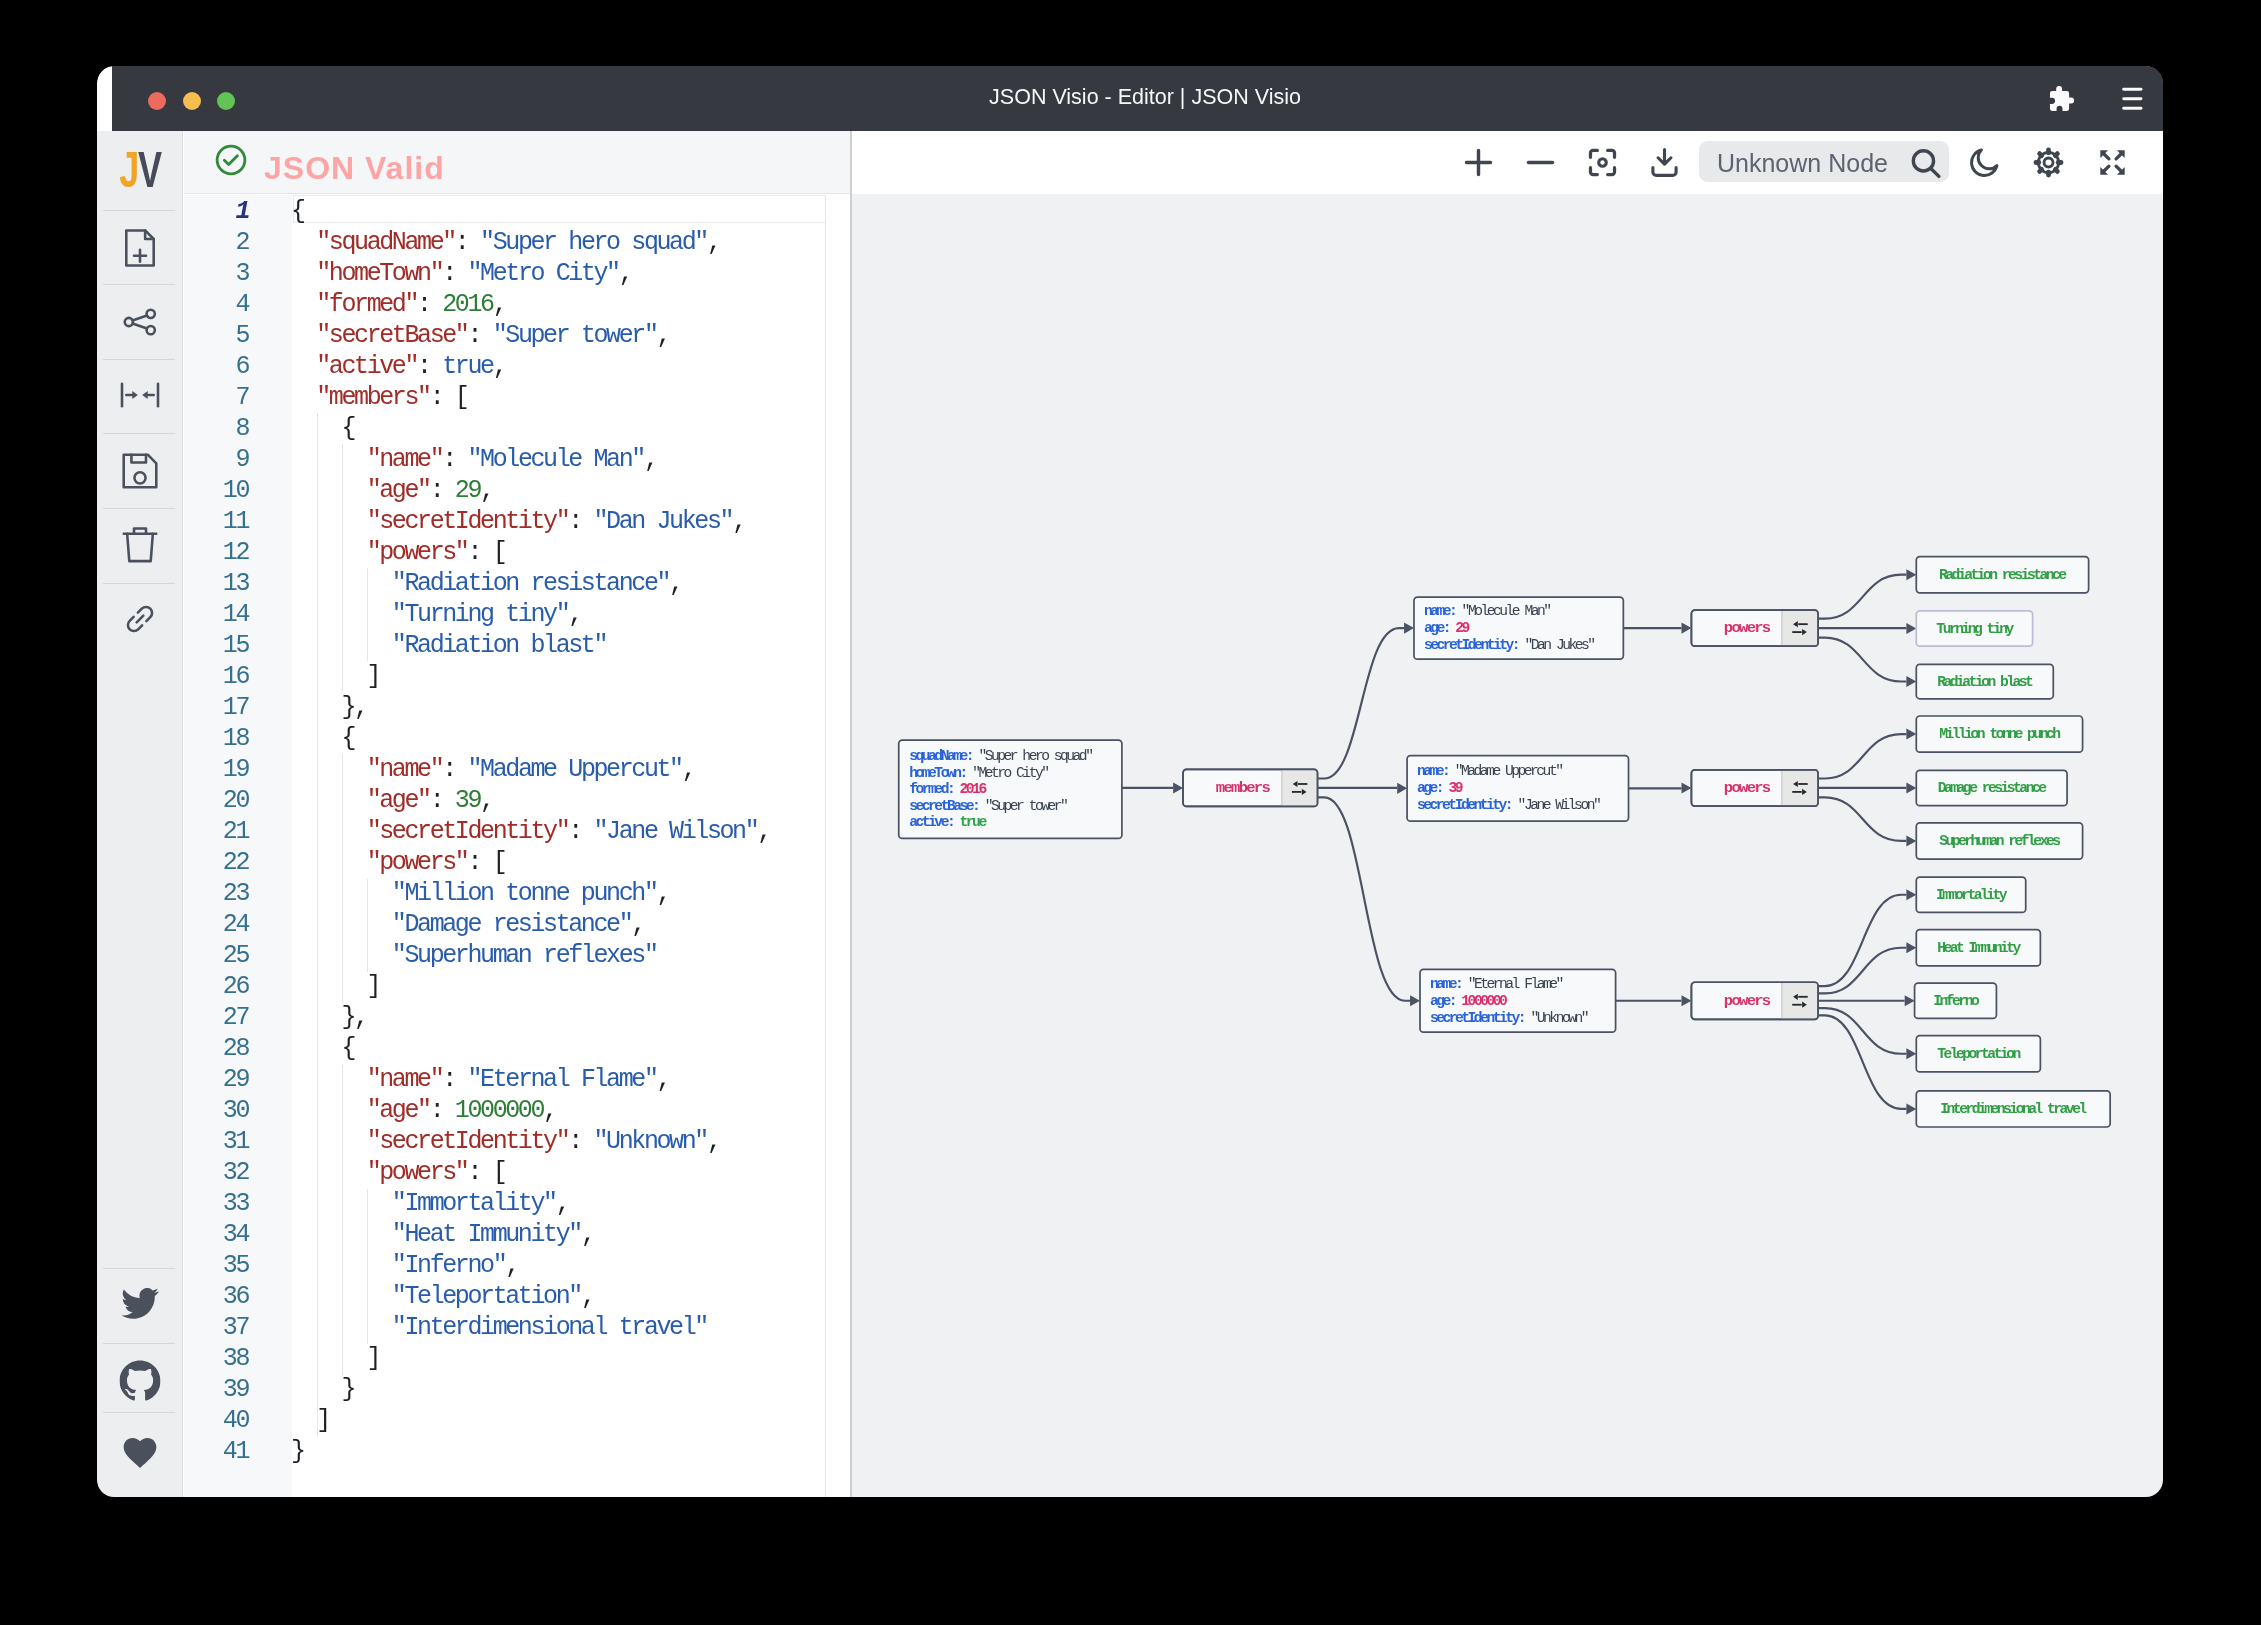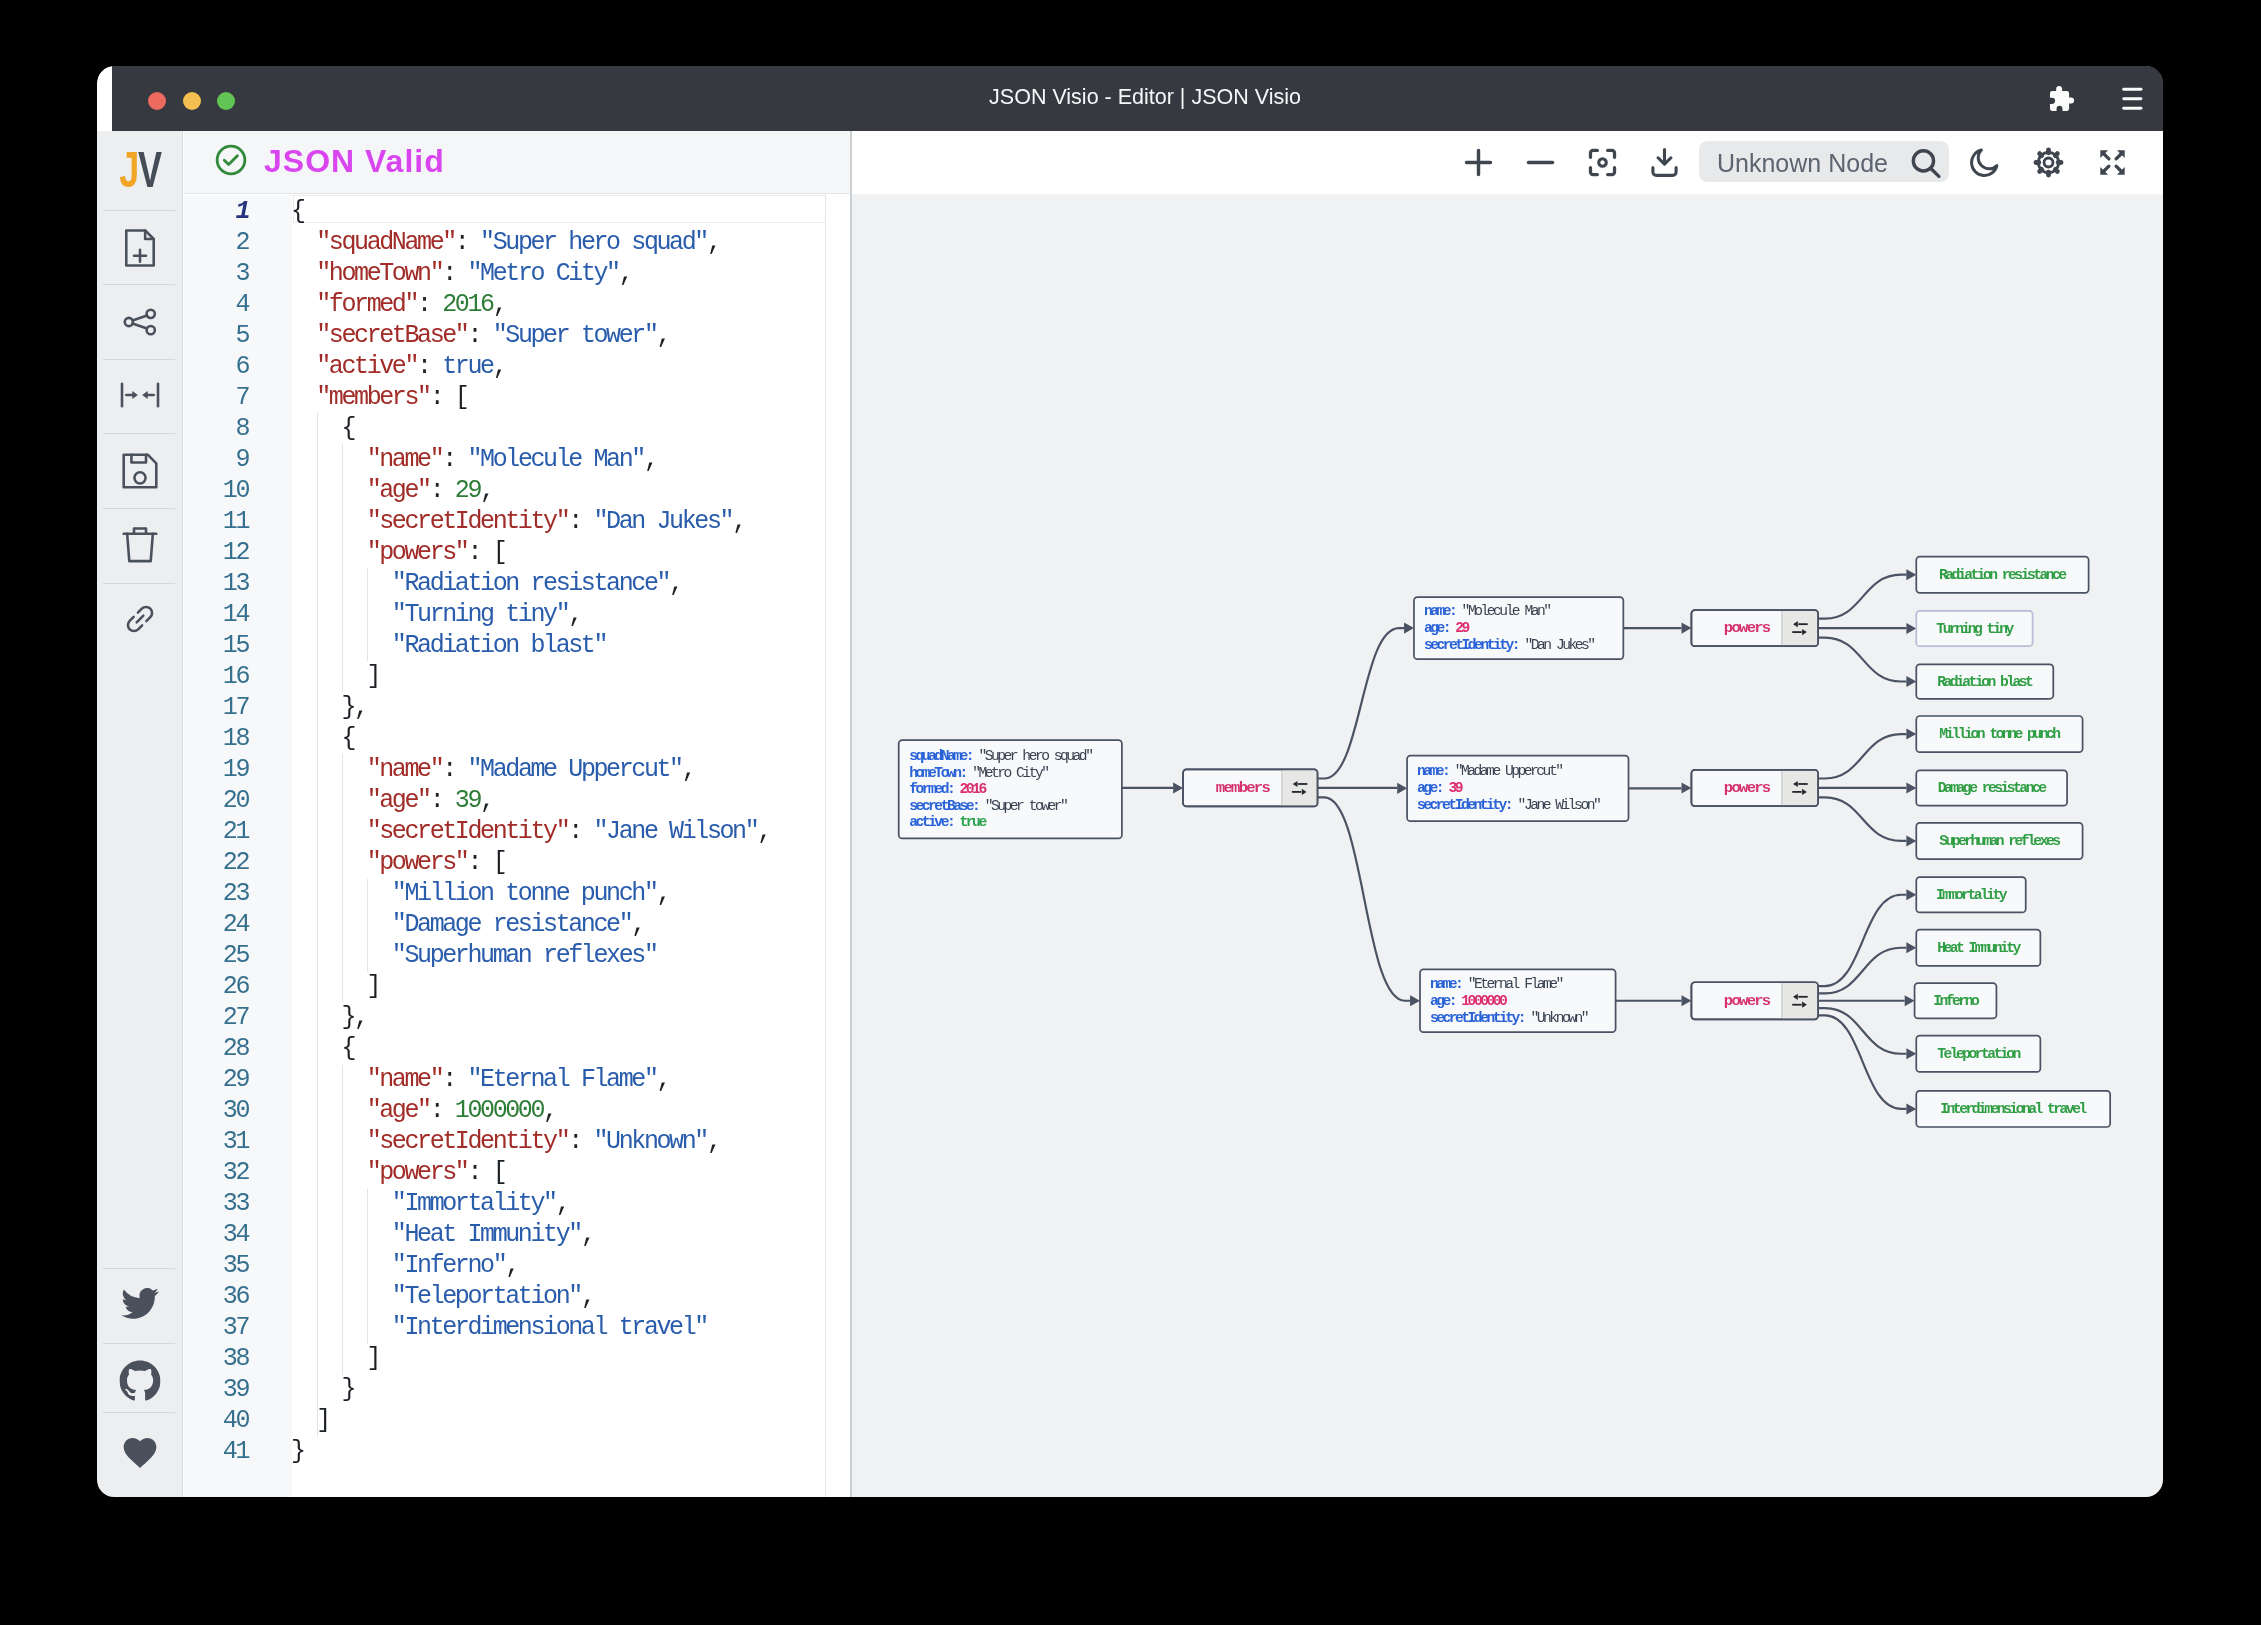--- a/index.html
+++ b/index.html
@@ -107,21 +107,21 @@
     </svg>
 <svg class="sic" style="top:1433px" width="40" height="36" viewBox="0 0 24 22" fill="#4a515d">
       <path d="M12 21.35l-1.45-1.32C5.4 15.36 2 12.28 2 8.5 2 5.42 4.42 3 7.5 3c1.74 0 3.41.81 4.5 2.09C13.09 3.81 14.76 3 16.5 3 19.58 3 22 5.42 22 8.5c0 3.78-3.4 6.86-8.55 11.54L12 21.35z"></path>
     </svg>
   </div>
 <div class="abs" id="headbar2" style="left:184px;top:131px;width:666px;height:63px;background:#f5f6f8;border-bottom:1.7px solid #e3e4e6"></div>
 <svg class="abs" style="left:215px;top:144px" width="32" height="32" viewBox="0 0 24 24" fill="none" stroke="#318a3c" stroke-width="2.1" stroke-linecap="round" stroke-linejoin="round">
     <circle cx="12" cy="12" r="10.4"></circle>
     <path d="M 7 12.2 l 3.2 3.2 l 6.6 -6.6"></path>
   </svg>
-<div class="abs" style="left:264px;top:143px;color:#d946ef;font-size:32px;font-weight:700;letter-spacing:1px">JSON Valid</div>
+<div class="abs" style="left:264px;top:150px;color:#fca5a5;font-size:32px;font-weight:700;letter-spacing:1px">JSON Valid</div>
 <div class="abs" id="activeline2" style="left:293px;top:195px;width:533px;height:28.4px;background:#fff;border:1.7px solid #e9eaed"></div>
 <div class="abs" id="gl" style="left:291px;top:195px;width:0;height:1303px;border-left:1.7px solid #dcdee0"></div>
 <div class="abs" id="gbg" style="left:184px;top:195px;width:108px;height:1303px;background:#f7f8f9"></div>
 <div class="abs" id="sl" style="left:825px;top:195px;width:0;height:1303px;border-left:1.7px solid #e3e5e7"></div>
 <div class="guide" style="left:317px;top:413px;height:1024px"></div>
 <div class="guide" style="left:342px;top:444px;height:248px"></div>
 <div class="guide" style="left:342px;top:754px;height:248px"></div>
 <div class="guide" style="left:342px;top:1065px;height:310px"></div>
 <div class="guide" style="left:367px;top:568px;height:93px"></div>
 <div class="guide" style="left:367px;top:879px;height:93px"></div>

